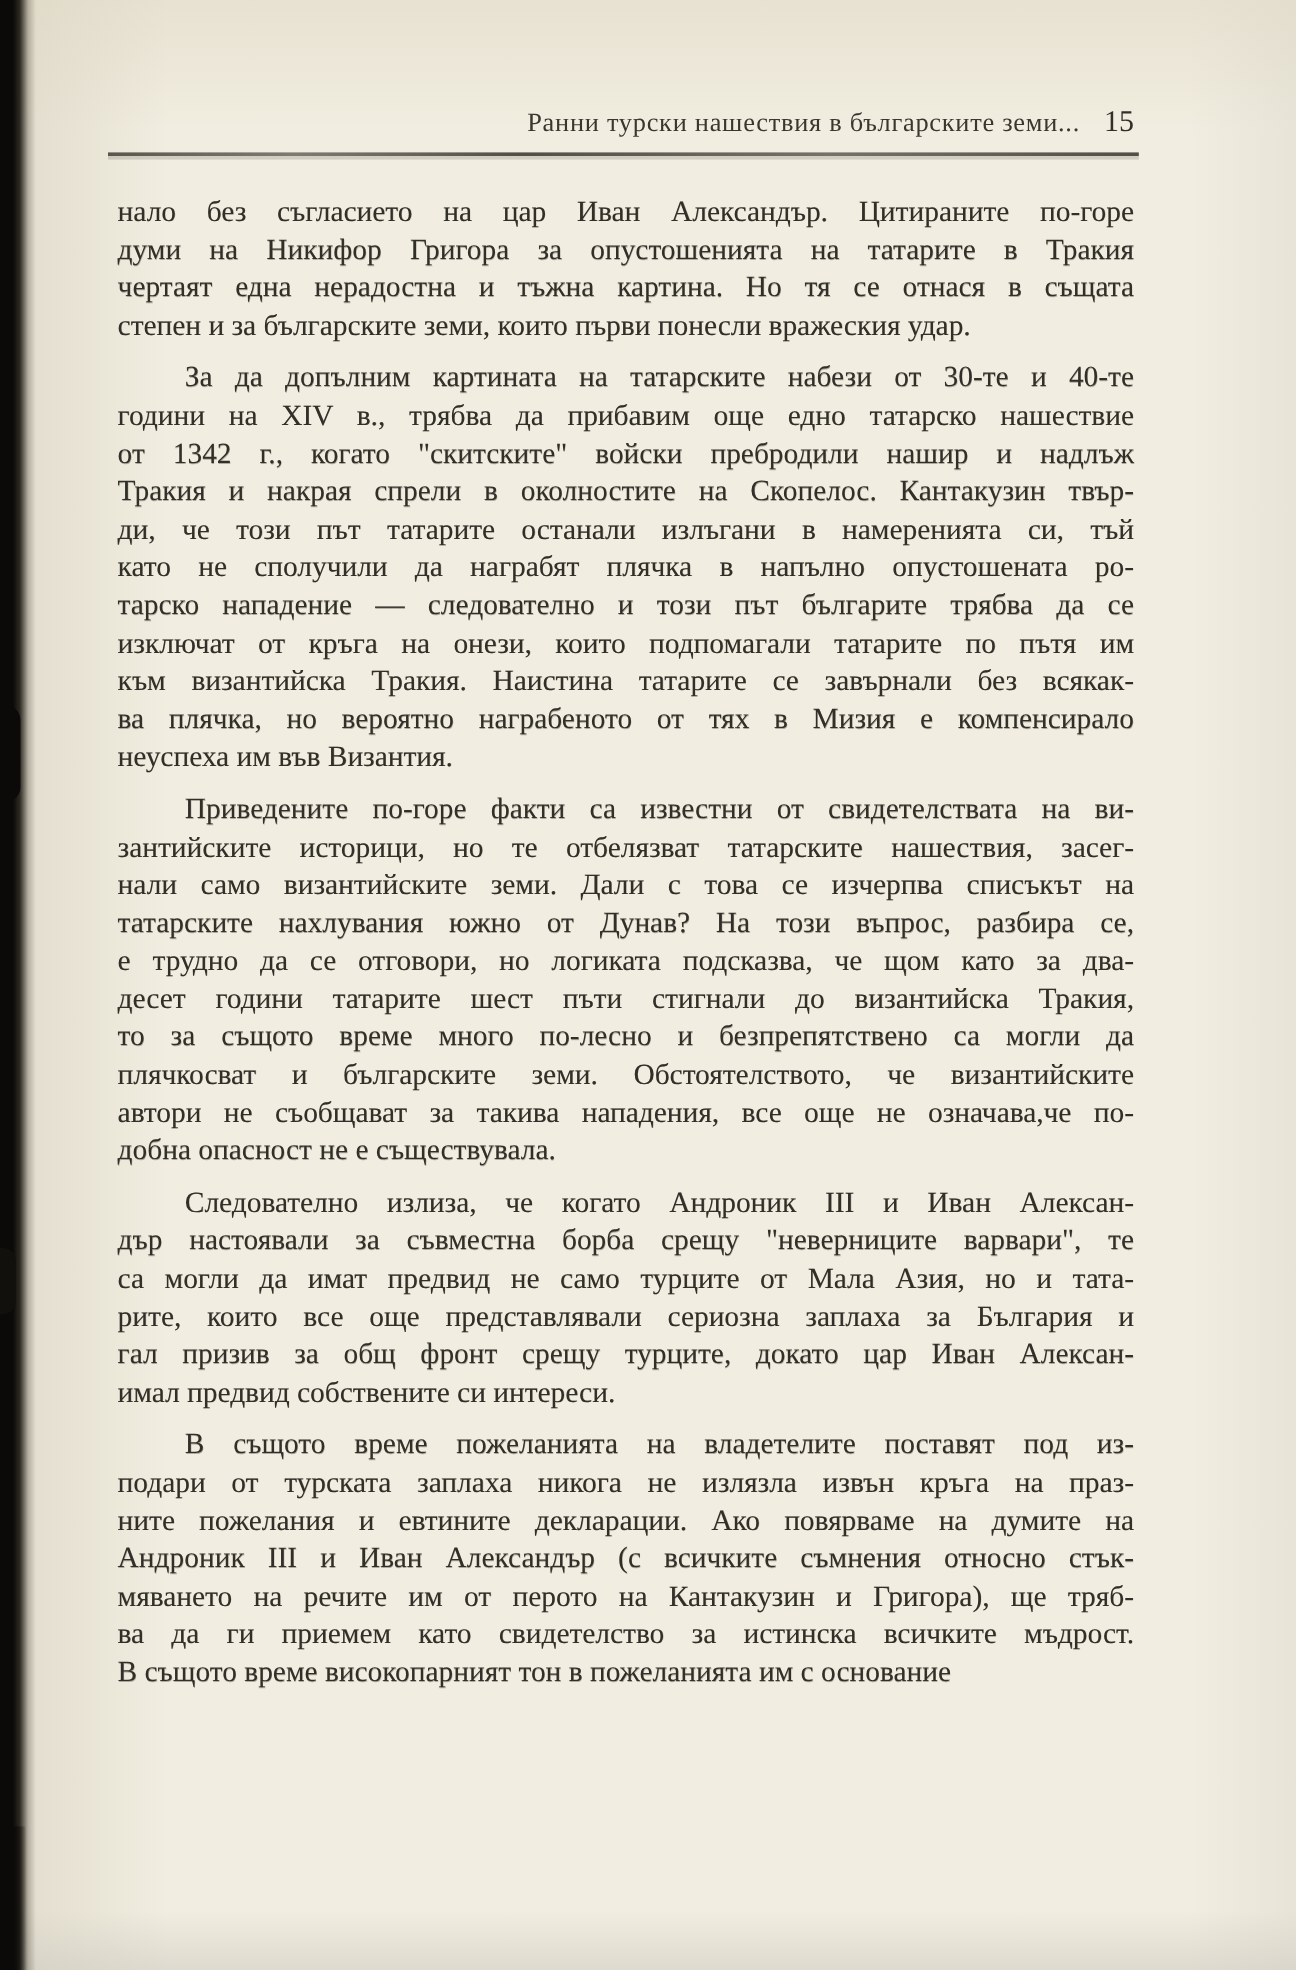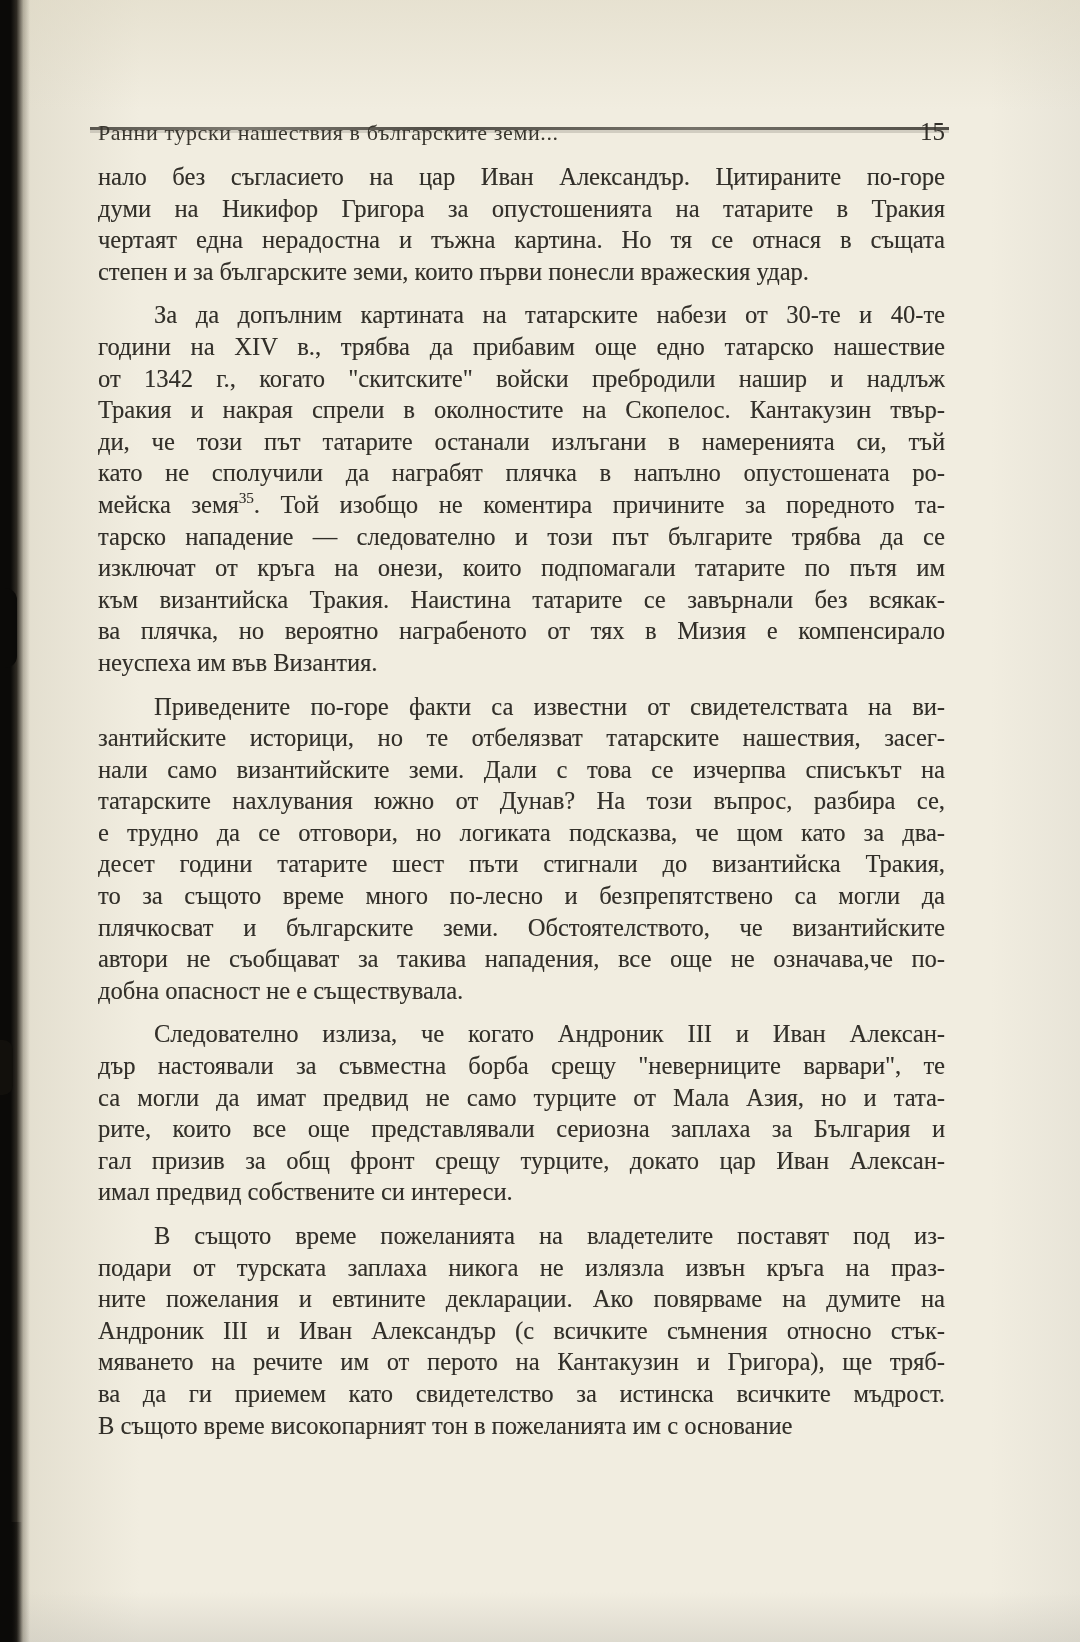--- a/index.html
+++ b/index.html
@@ -61,30 +61,29 @@
     z-index: 2;
     padding: 88px 135px 0 98px;
   }
   .header {
     display: flex;
     align-items: baseline;
     height: 32px;
   }
   .running-title {
     flex: 1;
-    text-align: left;
+    text-align: right;
     font-size: 22px;
     letter-spacing: 0.6px;
     color: #3a372f;
   }
   .page-number {
     font-size: 25px;
     color: #322f29;
     padding-left: 20px;
-    margin-top: 30px;
   }
   .rule {
     height: 3px;
     margin: 7px -4px 0 -8px;
     background: linear-gradient(90deg,
       rgba(64,61,54,0.85) 0%, rgba(64,61,54,0.65) 18%,
       rgba(64,61,54,0.9) 40%, rgba(64,61,54,0.7) 70%,
       rgba(64,61,54,0.9) 100%);
     box-shadow: 0 3px 0 rgba(64,61,54,0.18);
   }
@@ -131,21 +130,20 @@
           <div class="line">чертаят една нерадостна и тъжна картина. Но тя се отнася в същата</div>
           <div class="line last">степен и за българските земи, които първи понесли вражеския удар.</div>
         </div>
         <div class="para">
           <div class="line indent">За да допълним картината на татарските набези от 30-те и 40-те</div>
           <div class="line">години на XIV в., трябва да прибавим още едно татарско нашествие</div>
           <div class="line">от 1342 г., когато "скитските" войски пребродили нашир и надлъж</div>
           <div class="line">Тракия и накрая спрели в околностите на Скопелос. Кантакузин твър-</div>
           <div class="line">ди, че този път татарите останали излъгани в намеренията си, тъй</div>
           <div class="line">като не сполучили да награбят плячка в напълно опустошената ро-</div>
-          <div class="line">мейска земя<sup>35</sup>. Той изобщо не коментира причините за поредното та-</div>
           <div class="line">тарско нападение — следователно и този път българите трябва да се</div>
           <div class="line">изключат от кръга на онези, които подпомагали татарите по пътя им</div>
           <div class="line">към византийска Тракия. Наистина татарите се завърнали без всякак-</div>
           <div class="line">ва плячка, но вероятно награбеното от тях в Мизия е компенсирало</div>
           <div class="line last">неуспеха им във Византия.</div>
         </div>
         <div class="para">
           <div class="line indent">Приведените по-горе факти са известни от свидетелствата на ви-</div>
           <div class="line">зантийските историци, но те отбелязват татарските нашествия, засег-</div>
           <div class="line">нали само византийските земи. Дали с това се изчерпва списъкът на</div>

